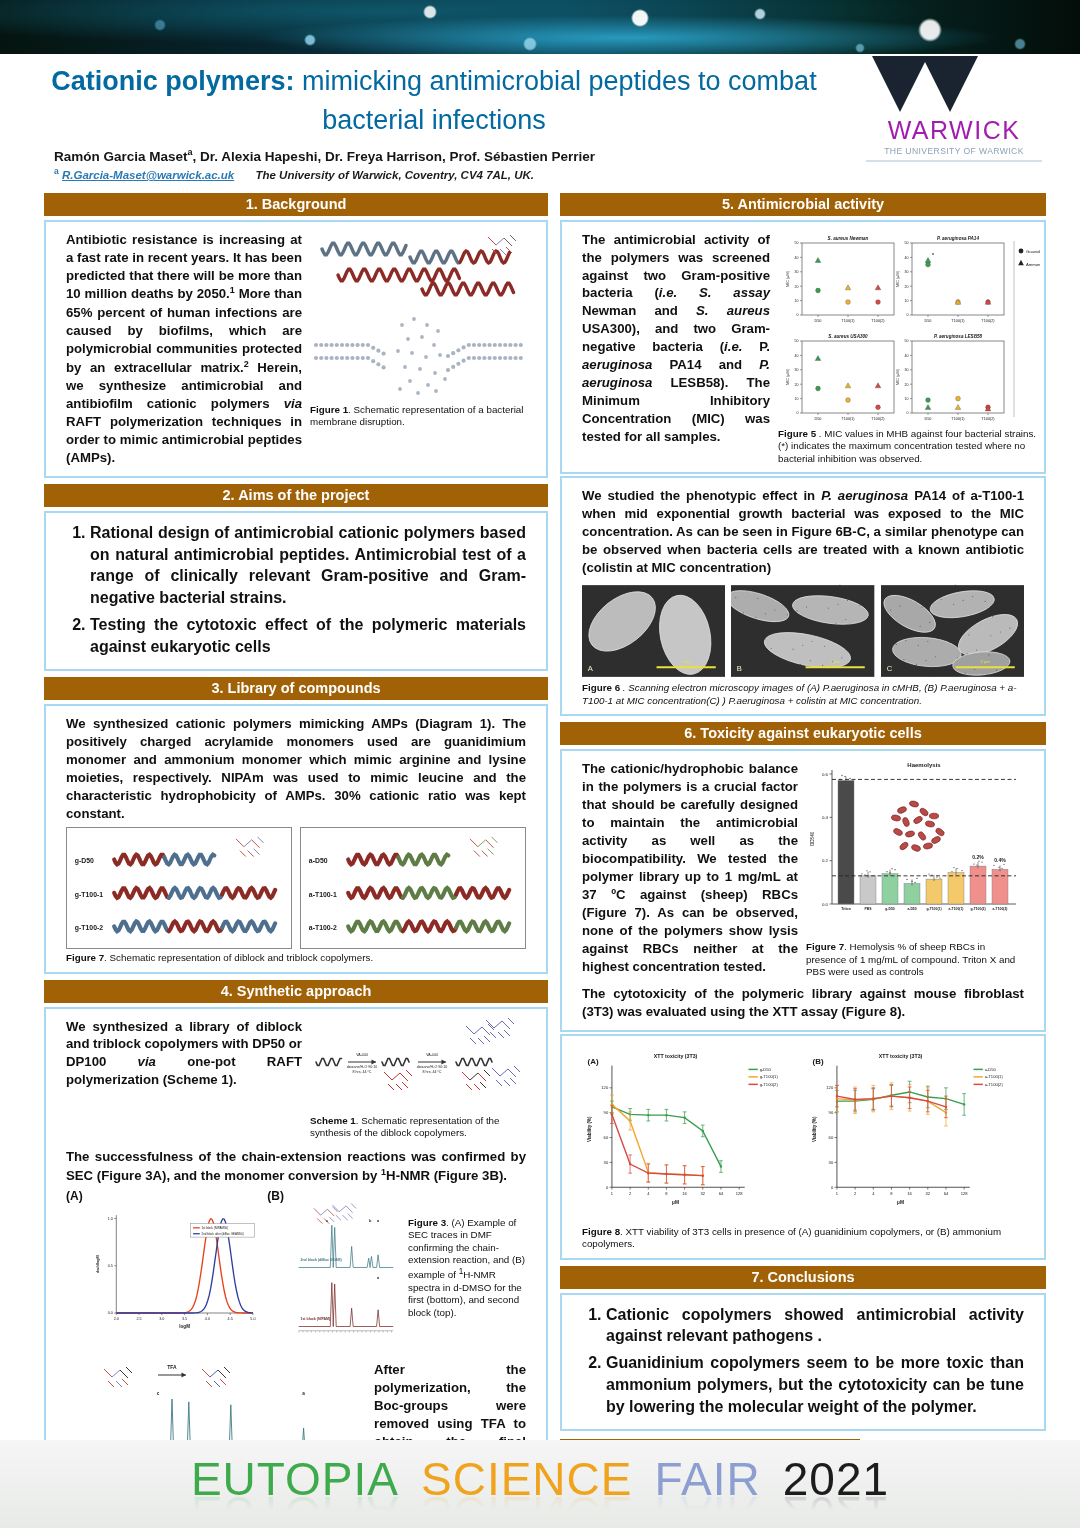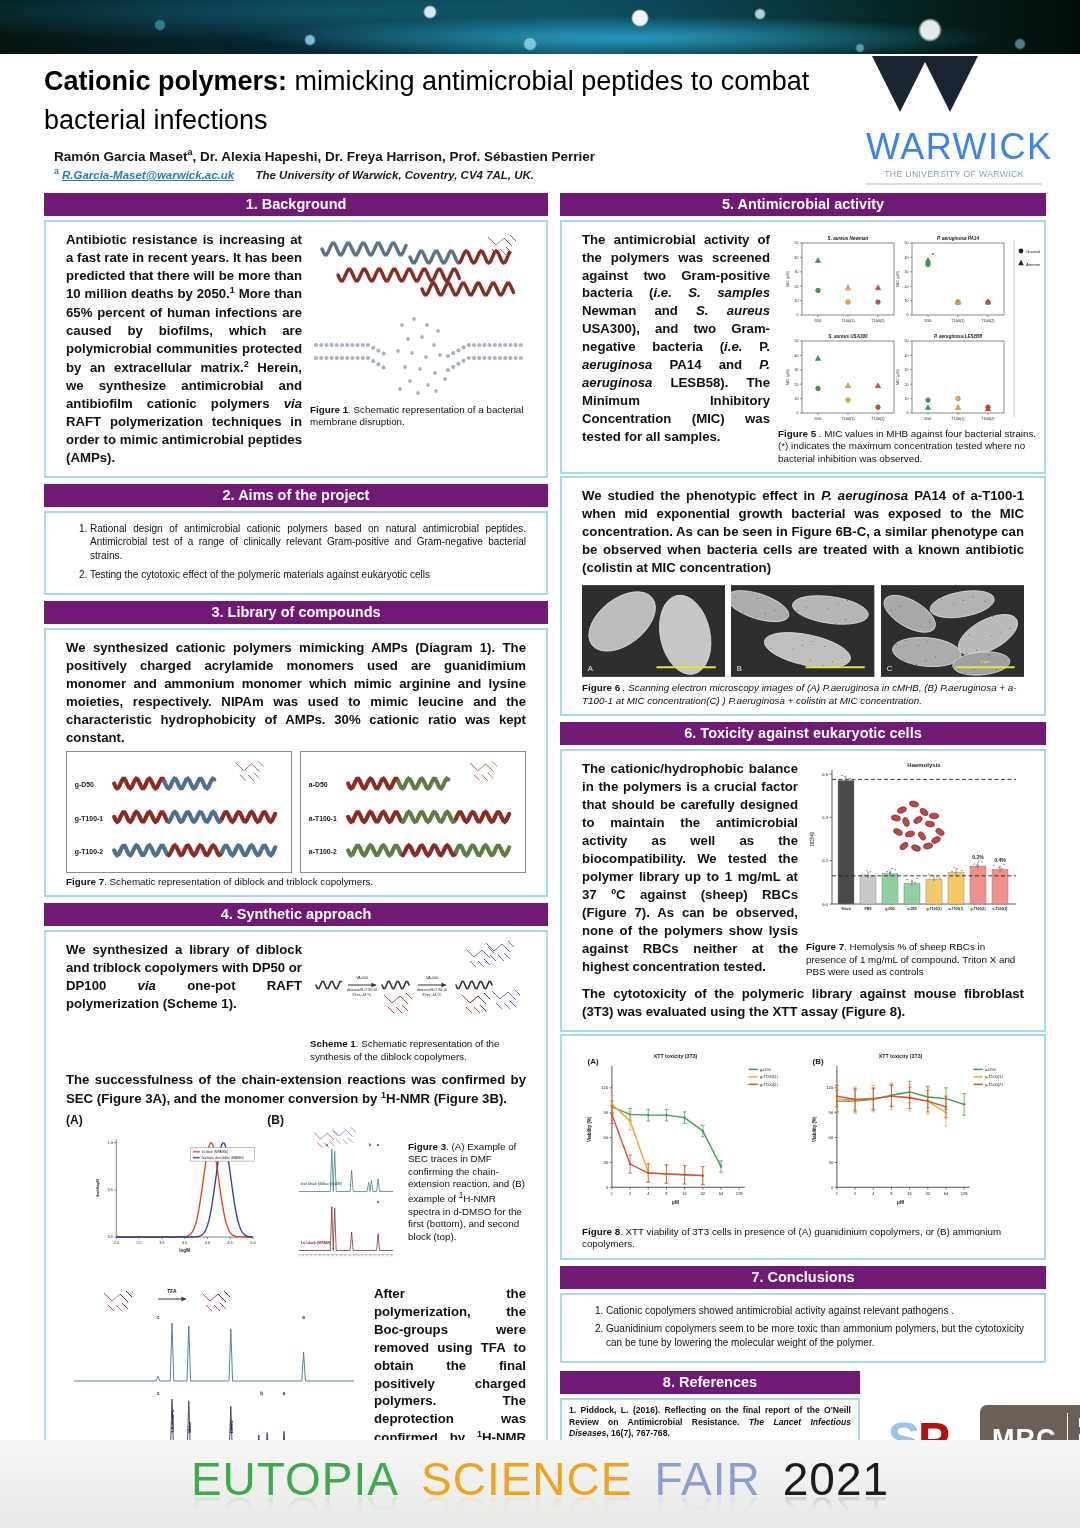--- a/index.html
+++ b/index.html
@@ -15,42 +15,42 @@
       radial-gradient(circle at 310px 40px, rgba(150,220,245,.8) 0 4px, rgba(255,255,255,0) 6px),
       radial-gradient(circle at 530px 44px, rgba(170,230,250,.7) 0 5px, rgba(255,255,255,0) 7px),
       radial-gradient(circle at 1020px 44px, rgba(120,200,230,.6) 0 4px, rgba(255,255,255,0) 6px),
       radial-gradient(circle at 160px 25px, rgba(90,180,215,.55) 0 4px, rgba(255,255,255,0) 6px),
       radial-gradient(circle at 860px 48px, rgba(140,215,240,.6) 0 3px, rgba(255,255,255,0) 5px),
       radial-gradient(ellipse at 58% 70%, rgba(45,170,210,.85), rgba(0,0,0,0) 42%),
       radial-gradient(ellipse at 35% 20%, rgba(15,90,110,.9), rgba(0,0,0,0) 55%),
       linear-gradient(90deg,#05140f,#07222b 22%,#0b4255 52%,#062a28 78%,#030d09);}
   
   .header{position:relative;padding:8px 44px 4px 44px;}
-  .title{width:780px;font-size:27px;line-height:1.45;color:#000000;font-weight:400;}
+  .title{width:780px;font-size:27px;line-height:1.45;color:#0369a1;font-weight:400;text-align:center;}
   .title .tstrong{font-weight:700;}
   .authors{margin:7px 0 2px 10px;font-size:13.5px;font-weight:700;color:#151515;}
   .authors sup{font-size:9px;}
   .affil-line{margin-left:10px;font-size:11.5px;}
   .email-sup{vertical-align:super;font-size:8.5px;color:#2a7ab5;font-weight:700;}
   .email{color:#2a7ab5;font-weight:700;font-style:italic;text-decoration:underline;cursor:pointer;}
   .affil{font-weight:700;font-style:italic;margin-left:18px;color:#1c1c1c;}
   .warwick{position:absolute;right:38px;top:0;width:176px;text-align:center;}
-  .wname{font-size:36px;color:#3b82f6;letter-spacing:1.5px;margin-top:12px;}
+  .wname{font-size:25px;color:#a21caf;letter-spacing:1.5px;margin-top:2px;}
   .wsub{font-size:8.6px;color:#8aa2b8;letter-spacing:.4px;padding-bottom:4px;border-bottom:2px solid #d6dfe7;margin-top:1px;}
   
   .cols{display:flex;gap:12px;padding:2px 34px 0 44px;align-items:flex-start;}
   .col-left{width:504px;flex:none;}
   .col-right{width:486px;flex:none;}
-  .sec-h{background:#701a75;color:#fff;font-weight:700;font-size:14.5px;text-align:center;
+  .sec-h{background:#a16207;color:#fff;font-weight:700;font-size:14.5px;text-align:center;
          padding:3px 0 4px;margin:6px 0 4px;}
   .box{border:2px solid #a9d9f2;background:#fff;padding:7px 20px;margin-bottom:2px;}
   p.body{font-size:13.2px;font-weight:600;text-align:justify;margin:2px 0;line-height:1.36;color:#101010;}
   p.body sup{font-size:9px;}
   ol.num{margin:2px 0 2px 24px;padding:0;}
-  ol.num li{font-size:10px;font-weight:400;text-align:justify;line-height:1.36;margin-bottom:5px;}
+  ol.num li{font-size:16px;font-weight:700;text-align:justify;line-height:1.36;margin-bottom:5px;}
   .fig-caption{font-size:9.8px;line-height:1.28;color:#101010;margin-top:3px;}
   .fig-caption b{font-weight:700;}
   .flexrow{display:flex;gap:8px;}
   .panel-lab{font-weight:700;font-size:12px;flex:none;}
   .fig2panel{border:1.5px solid #8a8a8a;background:#fff;}
   .fig2wrap{display:flex;gap:8px;justify-content:center;margin-top:4px;}
   svg{font-family:"Liberation Sans",sans-serif;display:block;}
   .semrow{display:flex;gap:6px;margin-top:6px;}
   
   .refrow{display:flex;gap:10px;align-items:flex-start;}
@@ -512,21 +512,21 @@
           </div>
         </div>
       </div>
     </div>
 
     <div class="col-right">
 
       <div class="sec-h">5. Antimicrobial activity</div>
       <div class="box">
         <div class="flexrow">
-          <p class="body" style="width:188px;flex:none">The antimicrobial activity of the polymers was screened against two Gram-positive bacteria (<i>i.e. S. samples</i> Newman and <i>S. aureus</i> USA300), and two Gram-negative bacteria (<i>i.e.</i> P. <i>aeruginosa</i> PA14 and <i>P. aeruginosa</i> LESB58). The Minimum Inhibitory Concentration (MIC) was tested for all samples.</p>
+          <p class="body" style="width:188px;flex:none">The antimicrobial activity of the polymers was screened against two Gram-positive bacteria (<i>i.e. S. assay</i> Newman and <i>S. aureus</i> USA300), and two Gram-negative bacteria (<i>i.e.</i> P. <i>aeruginosa</i> PA14 and <i>P. aeruginosa</i> LESB58). The Minimum Inhibitory Concentration (MIC) was tested for all samples.</p>
           <div style="flex:1">
             <svg id="fig5svg" width="262" height="196" viewBox="0 0 262 196">
                 <rect x="24" y="14" width="92" height="72" fill="none" stroke="#555" stroke-width="0.7"></rect>
                 <text x="70" y="10.5" font-size="4.6" fill="#1a1a1a" text-anchor="middle" font-weight="bold" font-style="italic">S. aureus Newman</text>
                 <line x1="22" y1="86" x2="24" y2="86" stroke="#555" stroke-width="0.6"></line>
                 <text x="20.5" y="87.3" font-size="3.6" fill="#1a1a1a" text-anchor="end">0</text>
                 <line x1="22" y1="71.6" x2="24" y2="71.6" stroke="#555" stroke-width="0.6"></line>
                 <text x="20.5" y="72.89999999999999" font-size="3.6" fill="#1a1a1a" text-anchor="end">10</text>
                 <line x1="22" y1="57.2" x2="24" y2="57.2" stroke="#555" stroke-width="0.6"></line>
                 <text x="20.5" y="58.5" font-size="3.6" fill="#1a1a1a" text-anchor="end">20</text>

